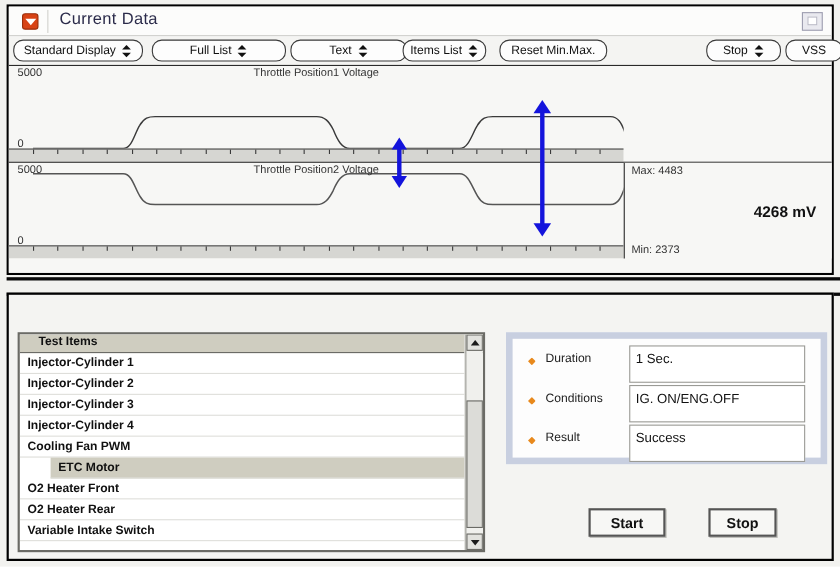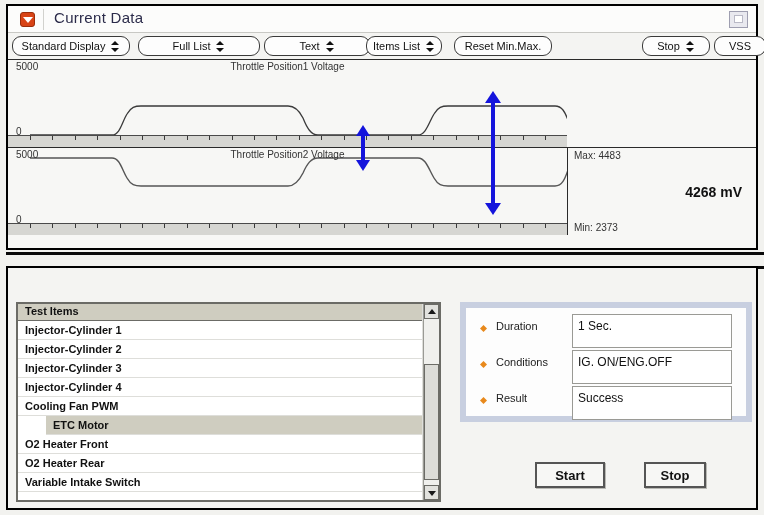--- a/index.html
+++ b/index.html
@@ -45,21 +45,21 @@
   .side{position:absolute;right:0;top:0;bottom:0;width:189px;border-left:1px solid #2a2a2a;box-sizing:border-box;background:#f7f7f5;}
   .smax{position:absolute;left:6px;top:2px;font-size:10px;color:#333;}
   .smin{position:absolute;left:6px;bottom:2px;font-size:10px;color:#333;}
   .sval{position:absolute;right:14px;top:50%;transform:translateY(-50%);font-size:14px;font-weight:bold;color:#111;}
 
   .arrow{position:absolute;}
   .divider{position:absolute;left:0;right:0;background:#f2f2ef;border-top:3px solid #0a0a0a;border-bottom:3px solid #0a0a0a;}
 
   
   .listbox{position:absolute;background:#ffffff;border:2px solid #6b6b66;box-sizing:border-box;overflow:hidden;}
-  .lhead{height:17px;background:#cfcdc0;border-bottom:1px solid #6b6b66;font-size:11px;font-weight:bold;color:#111;padding:1px 0 0 7px;box-sizing:border-box;}
+  .lhead{height:17px;background:#cfcdc0;border-bottom:1px solid #6b6b66;font-size:11px;font-weight:bold;color:#111;padding:1px 0 0 17px;box-sizing:border-box;}
   .lrow{height:19px;line-height:19px;font-size:11px;font-weight:bold;color:#111;padding-left:7px;border-bottom:1px solid #dededa;box-sizing:border-box;}
   .lrow.sel{background:#cfcdc0;margin-left:28px;}
   .lcol{position:absolute;top:0;bottom:0;width:1px;background:#dededa;}
   .sbar{position:absolute;top:0;bottom:0;right:0;width:16px;background:#f0f0ed;border-left:1px solid #9a9a95;box-sizing:border-box;}
   .sbtn{position:absolute;left:0;right:0;height:15px;background:#e2e2de;border:1px solid #6b6b66;box-sizing:border-box;}
   .sbtn.up{top:0;} .sbtn.dn{bottom:0;}
   .sbtn i{position:absolute;left:50%;top:50%;width:0;height:0;border-left:4px solid transparent;border-right:4px solid transparent;}
   .sbtn.up i{transform:translate(-50%,-60%);border-bottom:5px solid #1a1a1a;}
   .sbtn.dn i{transform:translate(-50%,-40%);border-top:5px solid #1a1a1a;}
   .sthumb{position:absolute;left:0;right:0;background:#dcdcd8;border:1px solid #6b6b66;box-sizing:border-box;}

